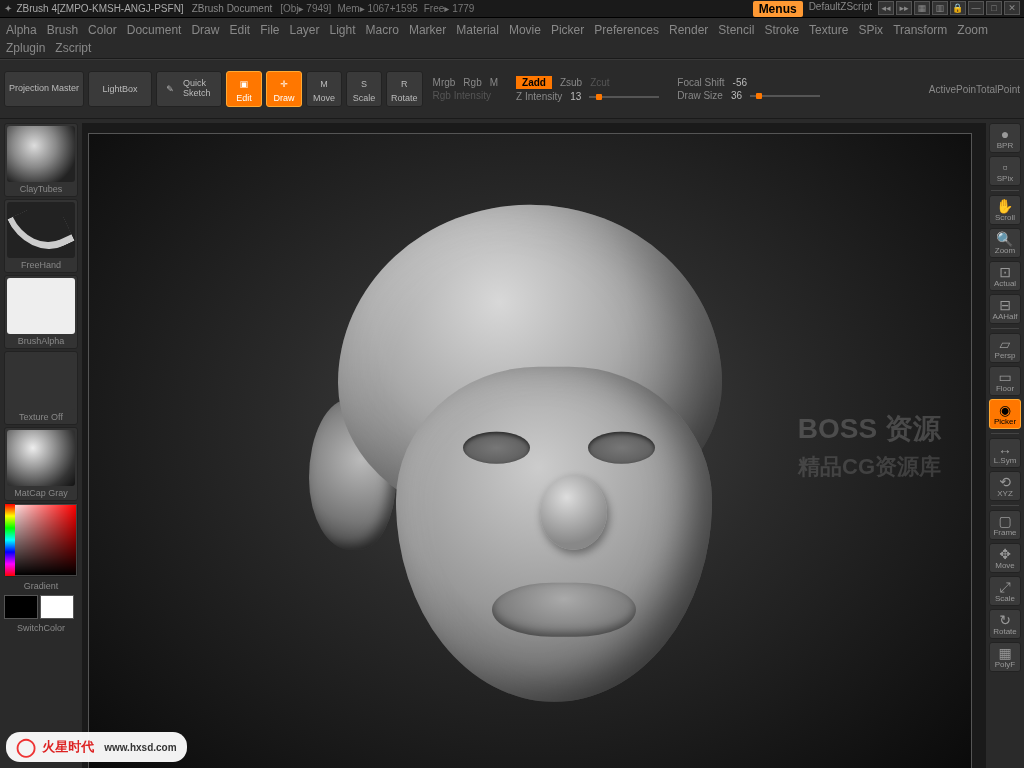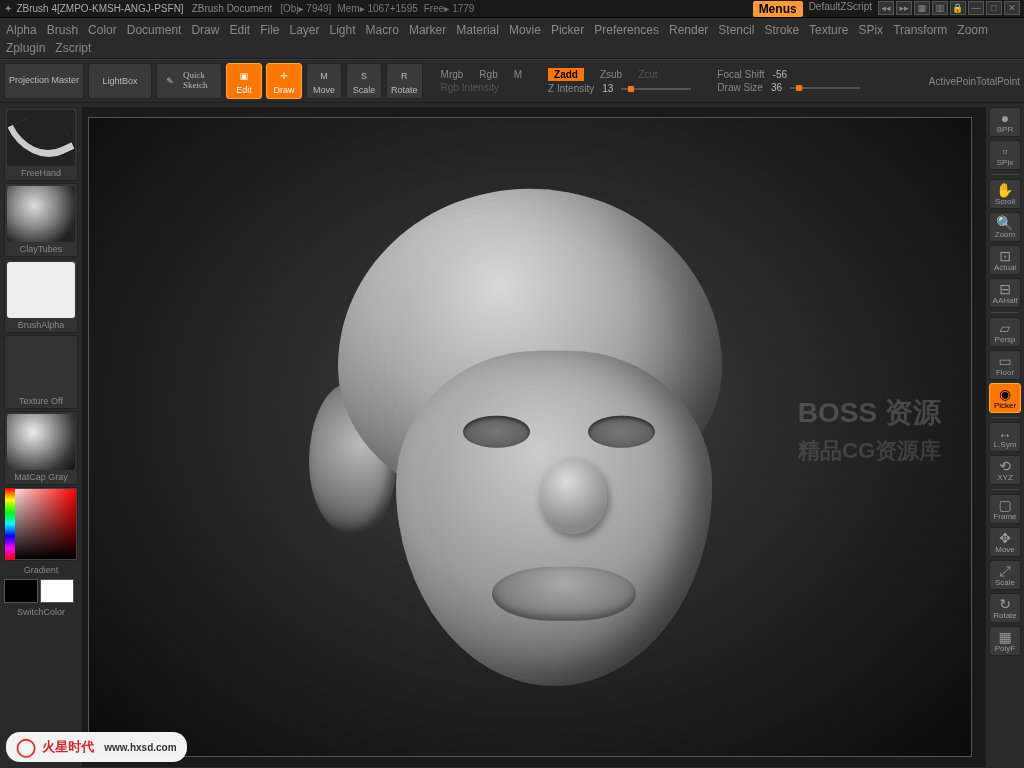--- a/index.html
+++ b/index.html
@@ -13,28 +13,28 @@
 .titlebar .right { margin-left:auto; display:flex; gap:2px; }
 .titlebar .menusbtn { background:#ff9933; color:#000; padding:1px 6px; border-radius:2px; font-size:12px; font-weight:bold; }
 .titlebar .zscript { color:#888; padding:0 4px; }
 .titlebar .winicon { width:16px; height:14px; background:#333; border:1px solid #555; display:flex; align-items:center; justify-content:center; font-size:9px; color:#888; }
 
 
 .menubar { background:#2a2a2a; padding:4px 6px 2px; display:flex; flex-wrap:wrap; gap:2px 10px; font-size:12px; color:#888; border-bottom:1px solid #1a1a1a; }
 .menubar span { cursor:pointer; padding:1px 0; }
 
 
-.toolbar { height:44px; background:#2a2a2a; display:flex; align-items:center; padding:2px 4px; gap:4px; border-top:1px solid #3a3a3a; border-bottom:1px solid #1a1a1a; }
+.toolbar { height:60px; background:#2a2a2a; display:flex; align-items:center; padding:2px 4px; gap:4px; border-top:1px solid #3a3a3a; border-bottom:1px solid #1a1a1a; }
 .tool-btn { background:#3a3a3a; border:1px solid #222; border-radius:3px; padding:2px 4px; display:flex; flex-direction:column; align-items:center; justify-content:center; height:36px; min-width:36px; font-size:9px; color:#bbb; }
 .tool-btn.wide { flex-direction:row; gap:4px; min-width:64px; }
 .tool-btn.active { background:#ff7700; border-color:#ffaa33; color:#fff; }
 .tool-btn .ico { width:18px; height:18px; display:flex; align-items:center; justify-content:center; }
 .param-group { display:flex; flex-direction:column; gap:2px; font-size:10px; }
 .param-row { display:flex; gap:8px; align-items:center; }
-.param-label { color:#888;margin-left:8px; }
+.param-label { color:#888; }
 .param-label.active { background:#ff7700; color:#000; padding:1px 6px; border-radius:0; font-weight:bold; }
 .param-label.dim { color:#555; }
 .param-val { color:#bbb; }
 .slider-line { width:70px; height:2px; background:#555; position:relative; }
 .slider-thumb { position:absolute; width:6px; height:6px; background:#ff7700; top:-2px; border-radius:1px; }
 .stat-col { display:flex; flex-direction:row; font-size:10px; color:#888; margin-left:auto; text-align:right; }
 
 
 .main { display:flex; height:calc(768px - 18px - 38px - 44px); }
 .left-shelf { width:82px; background:#2a2a2a; padding:4px; display:flex; flex-direction:column; gap:2px; }
@@ -130,21 +130,21 @@
 
 <div class="toolbar">
   <div class="tool-btn wide" style="min-width:70px;flex-direction:column;line-height:1.1;">
     <span style="text-align:center;">Projection Master</span>
   </div>
   <div class="tool-btn wide">
       <span>LightBox</span>
     </div>
   <div class="tool-btn wide" style="min-width:54px;flex-direction:row;">
     <span class="ico">✎</span>
-    <span style="width:34px;line-height:1.1;font-family:Liberation Serif, serif;">Quick Sketch</span>
+    <span style="width:34px;line-height:1.1;">Quick Sketch</span>
   </div>
   <div class="tool-btn active">
       <span class="ico">▣</span>
       <span>Edit</span>
     </div>
   <div class="tool-btn active">
       <span class="ico">✛</span>
       <span>Draw</span>
     </div>
   <div class="tool-btn">
@@ -203,26 +203,26 @@
   <div class="stat-col">
     <span>ActivePoin</span>
     <span>TotalPoint</span>
   </div>
 </div>
 
 <div class="main">
 
   <div class="left-shelf">
     <div class="shelf-item">
+        <div class="shelf-thumb"></div>
+        <span class="shelf-label">ClayTubes</span>
+      </div>
+    <div class="shelf-item">
         <div class="shelf-thumb stroke"></div>
         <span class="shelf-label">FreeHand</span>
-      </div>
-    <div class="shelf-item">
-        <div class="shelf-thumb"></div>
-        <span class="shelf-label">ClayTubes</span>
       </div>
     <div class="shelf-item">
         <div class="shelf-thumb white"></div>
         <span class="shelf-label">BrushAlpha</span>
       </div>
     <div class="shelf-item">
         <div class="shelf-thumb empty"></div>
         <span class="shelf-label">Texture Off</span>
       </div>
     <div class="shelf-item">

